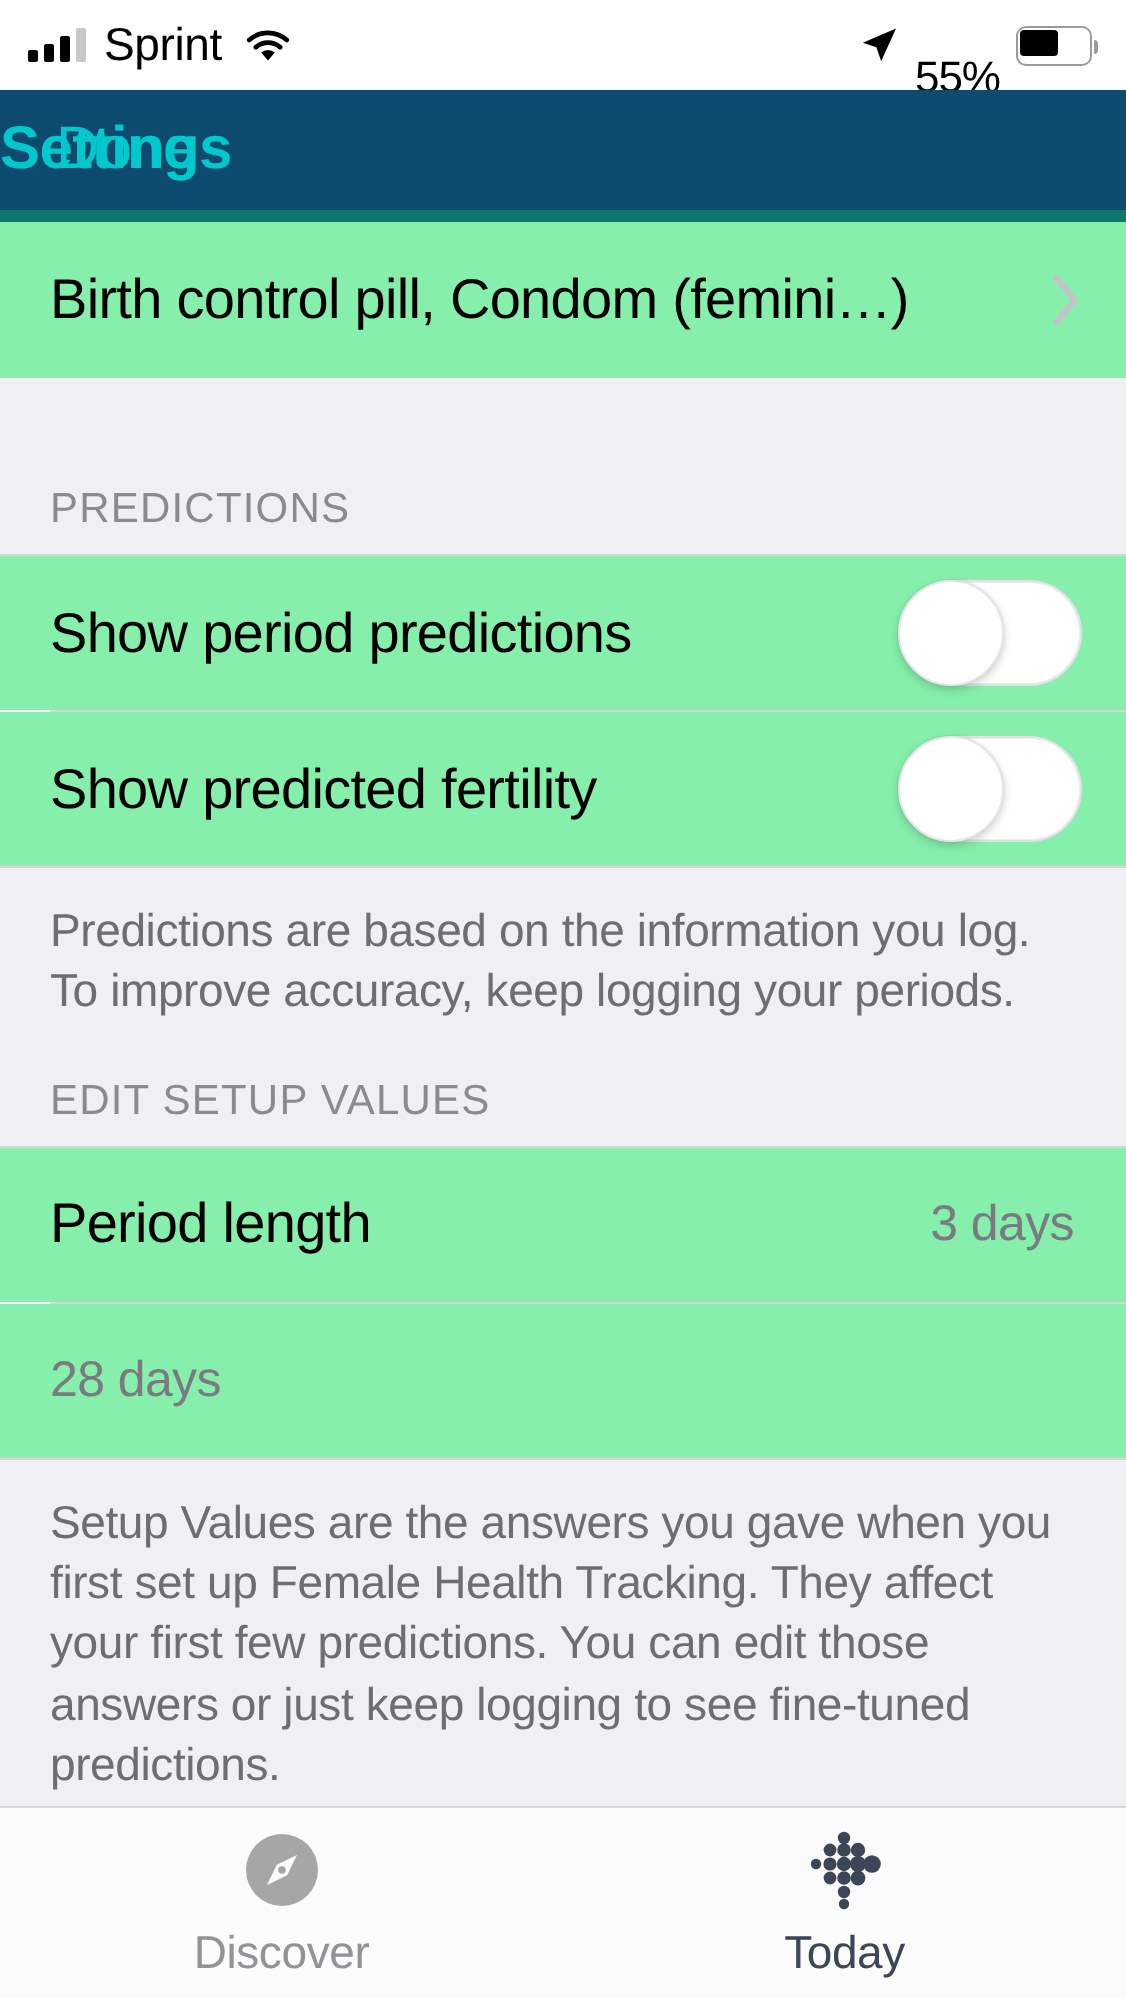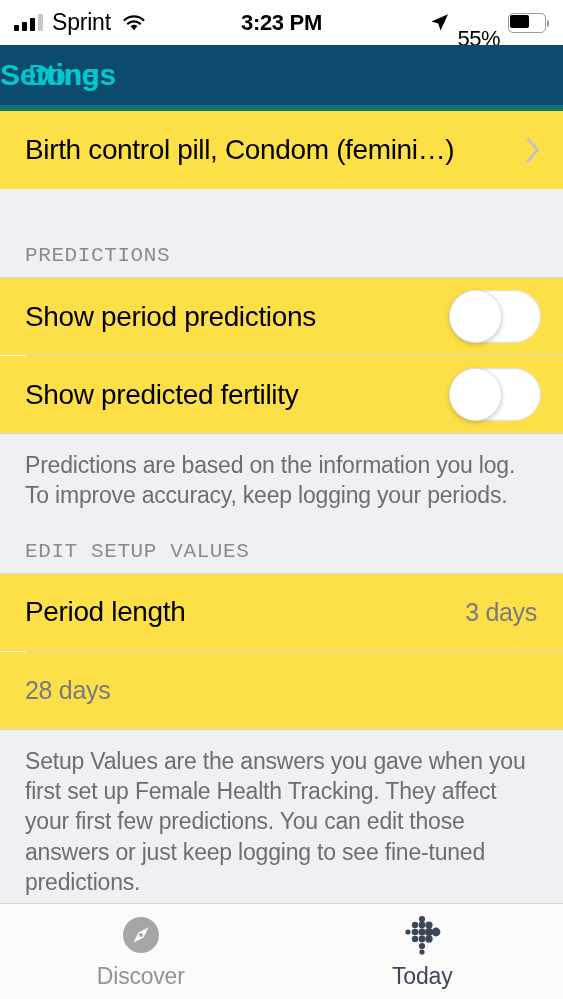--- a/index.html
+++ b/index.html
@@ -63,37 +63,37 @@
     pointer-events:none;
   }
 
   
   .content { flex:1 1 auto; background:#efeff4; overflow:hidden; position:relative; }
 
   .group { background:#ffffff; }
   .gap { background:#efeff4; }
 
   .row {
-    background:#fde047; min-height:77px; display:flex; align-items:center;
+    background:#86efac; min-height:77px; display:flex; align-items:center;
     padding:0 22px 0 25px; position:relative; cursor:pointer;
   }
   .row-label { font-size:28px; color:#000; letter-spacing:-0.35px; flex:1 1 auto; }
   .row-value { font-size:25px; color:#7a7a80; letter-spacing:-0.3px; margin-right:4px; }
   .sep-inset { height:1px; background:#d6d6da; margin-left:25px; }
   .sep-full  { height:1px; background:#d6d6da; }
 
   .chev { width:16px; height:28px; flex:0 0 16px; margin-left:10px; }
 
   
   .sec-head {
     background:#efeff4; padding:0 0 10px 25px;
     font-size:21px; color:#8a8a8f; letter-spacing:0.6px;
     display:flex; align-items:flex-end; height:100%;
   }
-  .sec-head-wrap { background:#efeff4; height:52px; display:flex;font-family:Liberation Mono, monospace; }
+  .sec-head-wrap { background:#efeff4; height:52px; display:flex; }
 
   
   .footer-note {
     background:#efeff4; padding:16px 30px 16px 25px;
     font-size:23px; line-height:1.32; color:#6d6d72; letter-spacing:-0.2px;
   }
 
   
   .switch {
     width:92px; height:53px; border-radius:27px;
@@ -135,21 +135,20 @@
       </span>
       <span class="carrier">Sprint</span>
       <span class="wifi">
         <svg width="24" height="18" viewBox="0 0 24 18">
           <path d="M12 16.2 L8.6 12.3 a5.2 5.2 0 0 1 6.8 0 Z" fill="#000"></path>
           <path d="M5.9 9.6 a9.3 9.3 0 0 1 12.2 0" stroke="#000" stroke-width="2.3" fill="none" stroke-linecap="round"></path>
           <path d="M2.6 6.0 a14.2 14.2 0 0 1 18.8 0" stroke="#000" stroke-width="2.3" fill="none" stroke-linecap="round"></path>
         </svg>
       </span>
     </div>
-    <div class="sb-center">3:23 PM</div>
     <div class="sb-right">
       <span class="loc-arrow">
         <svg width="19" height="19" viewBox="0 0 19 19">
           <path d="M18 1.2 L1.4 8.4 L8.2 10.6 L10.6 17.6 Z" fill="#000"></path>
         </svg>
       </span>
       <span class="batt-pct">55%</span>
       <span class="battery">
         <span class="batt-body"></span>
         <span class="batt-fill" id="battfill" style="width: 18.26px;"></span>

